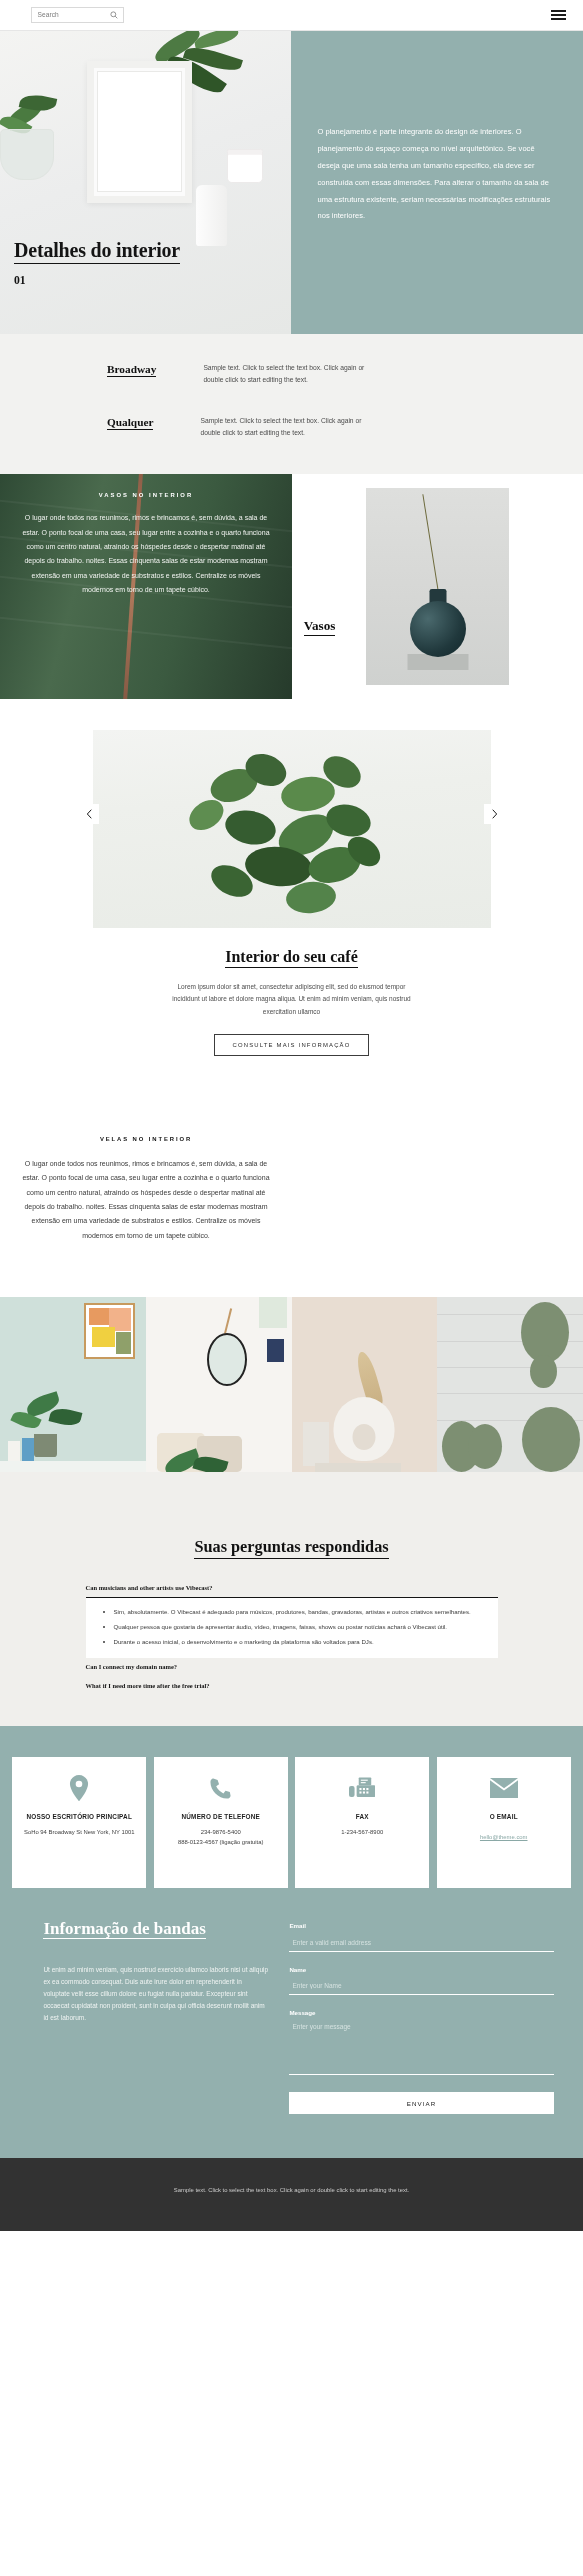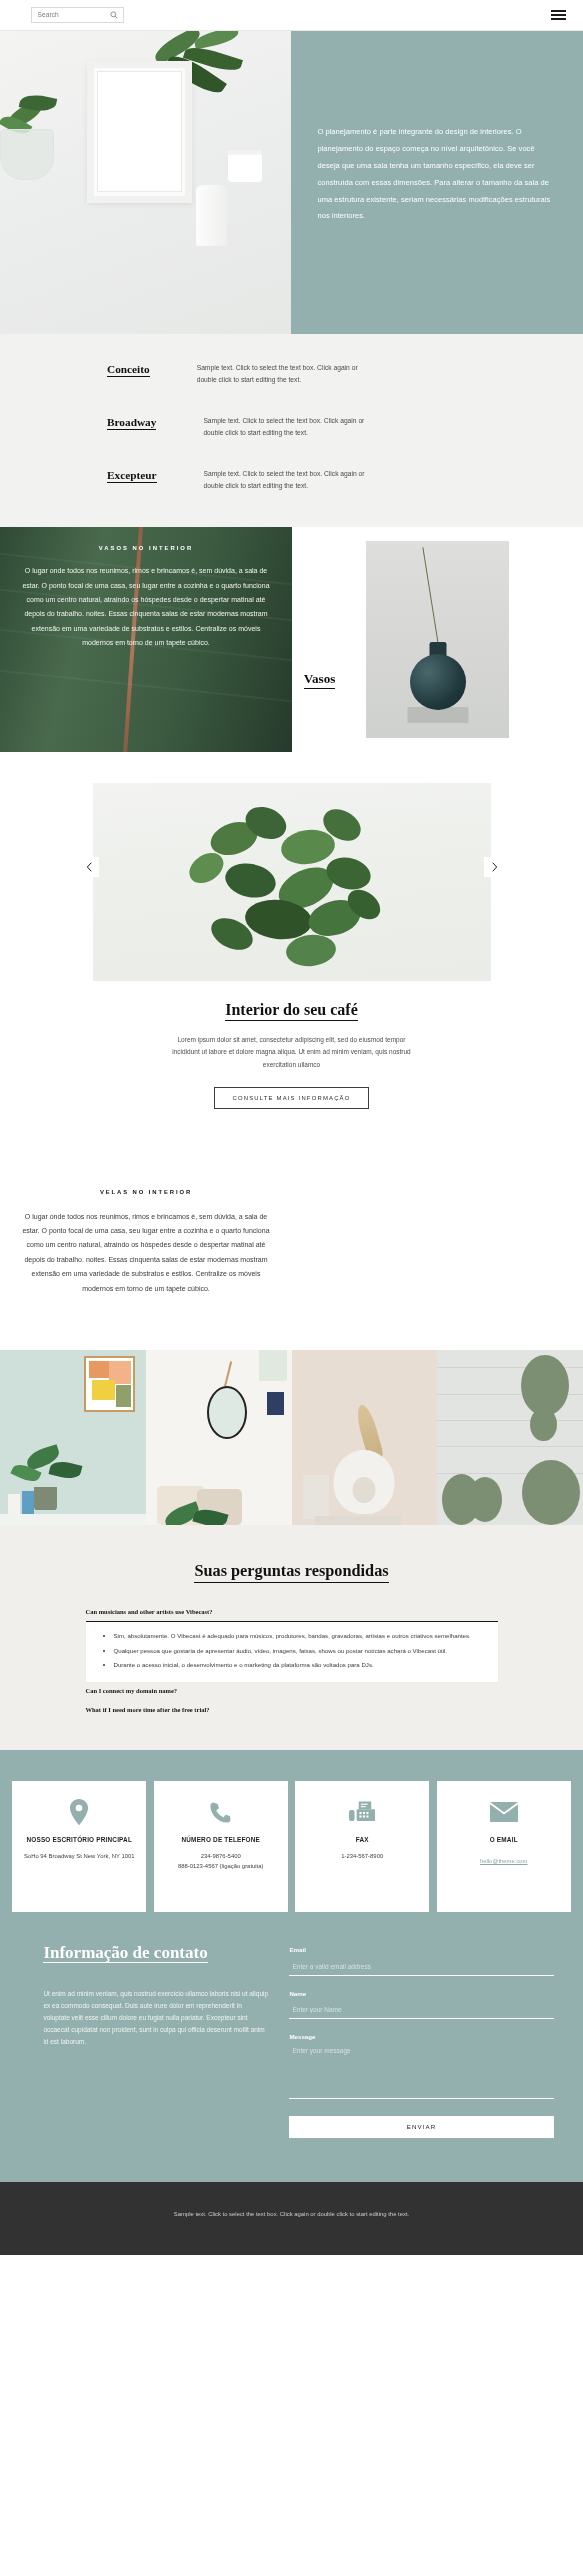--- a/index.html
+++ b/index.html
@@ -245,21 +245,21 @@
   .g-pampas{position:absolute;left:48%;bottom:65px;width:15.6px;height:56px;background:linear-gradient(180deg,#d9c49a,#c9b084);border-radius:50% 50% 20% 20%;transform:rotate(-16deg);}
   .g-block{position:absolute;left:11px;bottom:6.2px;width:26.4px;height:44px;background:#e7e4de;}
   .g-cactus{position:absolute;background:#7d8f72;border-radius:50%;}
   .g-plank{position:absolute;left:0;width:100%;height:1.2px;background:rgba(0,0,0,.07);}
 
   
   .faq-section { background: #f0efec; padding: 36px 0 31px 0; }
   .faq-head { text-align: center; margin-bottom: 20px; }
   .faq-title {
     font-family: "Liberation Serif", serif; font-size: 16.3px; font-weight: 700; color: #111;
-    border-bottom: 1.6px solid #111; display: inline-block; padding-bottom: 0.8px;
+    border-bottom: 1.6px solid #111; display: inline-block; padding-bottom: 0.8px; margin-top: 29px;
   }
   .faq-list { width: 412px; margin: 0 auto; }
   .faq-q {
     font-family: "Liberation Serif", serif; font-size: 6.5px; font-weight: 700; color: #151515;
     padding: 5.4px 0 5.4px 0; cursor: pointer;
   }
   .faq-q.open { border-bottom: 1.2px solid #141414; }
   .faq-a { background: #ffffff; padding: 9.3px 14px 11px 14px; }
   .faq-a ul { list-style: disc; padding-left: 14px; }
   .faq-a li { font-size: 6.1px; line-height: 1.65; color: #3b3b3b; margin-bottom: 4.7px; }
@@ -340,42 +340,40 @@
       <div class="leafB"></div>
       <div class="leafD"></div>
       <div class="frame"></div>
       <div class="pot-leaf1"></div>
       <div class="pot-leaf2"></div>
       <div class="pot-leaf3"></div>
       <div class="pot-glass"></div>
       <div class="cup"></div>
       <div class="vase-white"></div>
 
+      <div class="hero-title-wrap">
+        <div class="hero-title">Detalhes do interior</div>
+        <div class="hero-num">01</div>
+      </div>
     </div>
     <div class="hero-panel">
       <p>O planejamento é parte integrante do design de interiores. O planejamento do espaço começa no nível arquitetônico. Se você deseja que uma sala tenha um tamanho específico, ela deve ser construída com essas dimensões. Para alterar o tamanho da sala de uma estrutura existente, seriam necessárias modificações estruturais nos interiores.</p>
     </div>
   </div>
 
   <div class="features">
     <div class="feature-row">
       <div class="feature-title-cell">
-        <span class="feature-title">Conceito</span>
+        <span class="feature-title">Broadway</span>
       </div>
       <div class="feature-text">Sample text. Click to select the text box. Click again or double click to start editing the text.</div>
     </div>
     <div class="feature-row">
       <div class="feature-title-cell">
-        <span class="feature-title">Broadway</span>
-      </div>
-      <div class="feature-text">Sample text. Click to select the text box. Click again or double click to start editing the text.</div>
-    </div>
-    <div class="feature-row">
-      <div class="feature-title-cell">
-        <span class="feature-title">Excepteur</span>
+        <span class="feature-title">Qualquer</span>
       </div>
       <div class="feature-text">Sample text. Click to select the text box. Click again or double click to start editing the text.</div>
     </div>
   </div>
 
   <div class="vasos">
     <div class="vasos-left">
       <div class="vein"></div>
       <div class="vein-s" style="top:18%;transform:rotate(6deg)"></div>
       <div class="vein-s" style="top:34%;transform:rotate(6deg)"></div>
@@ -566,21 +564,21 @@
           <path d="M0 3v24h38V3L19 17 0 3z"></path>
         </svg>
       </div>
       <h4>O EMAIL</h4>
       <a href="#">hello@theme.com</a>
     </div>
   </div>
 
   <div class="contact-form-sec">
     <div class="cf-left">
-      <span class="cf-title">Informação de contato</span>
+      <span class="cf-title">Informação de bandas</span>
       <p>Ut enim ad minim veniam, quis nostrud exercício ullamco laboris nisi ut aliquip ex ea commodo consequat. Duis aute irure dolor em reprehenderit in voluptate velit esse cillum dolore eu fugiat nulla pariatur. Excepteur sint occaecat cupidatat non proident, sunt in culpa qui officia deserunt mollit anim id est laborum.</p>
     </div>
     <div class="cf-right">
       <div class="field">
         <label>Email</label>
         <input type="text" placeholder="Enter a valid email address" style="">
       </div>
       <div class="field">
         <label>Name</label>
         <input type="text" placeholder="Enter your Name" style="">

